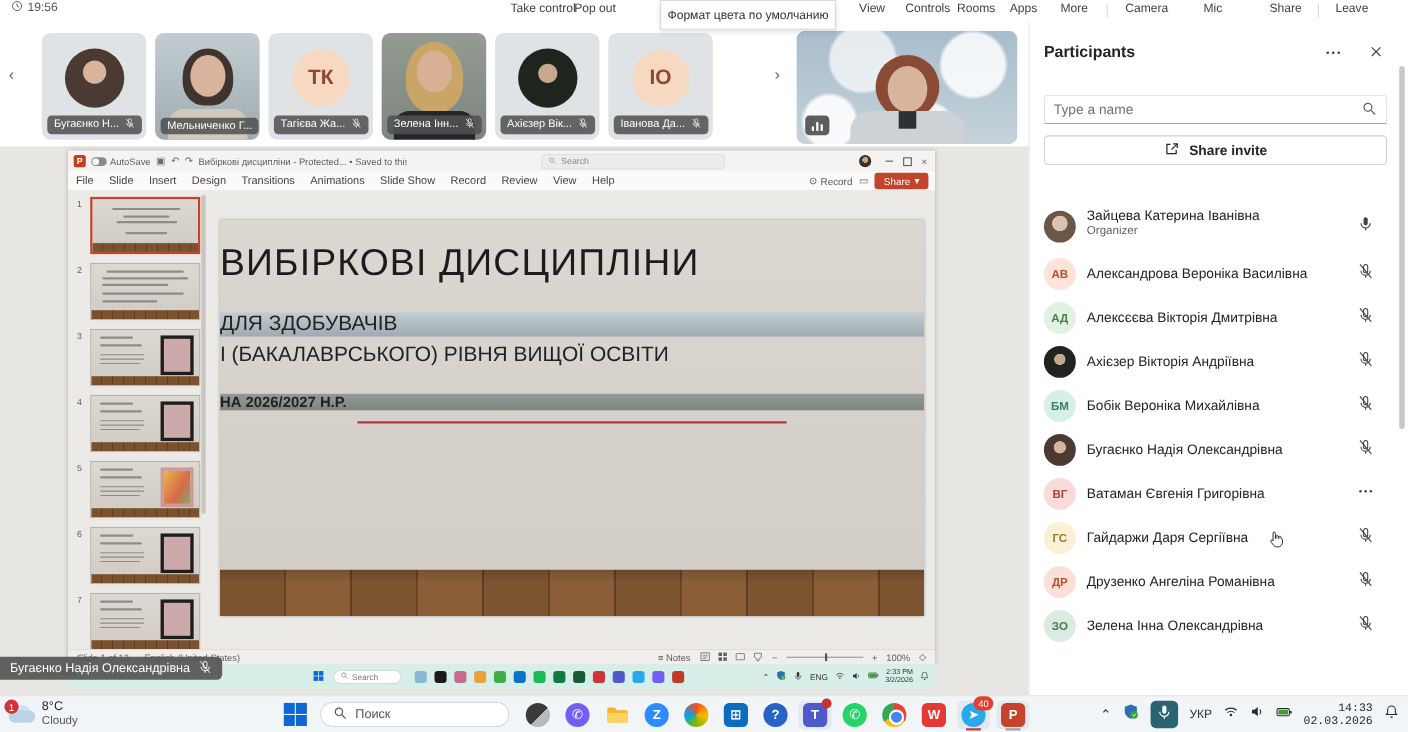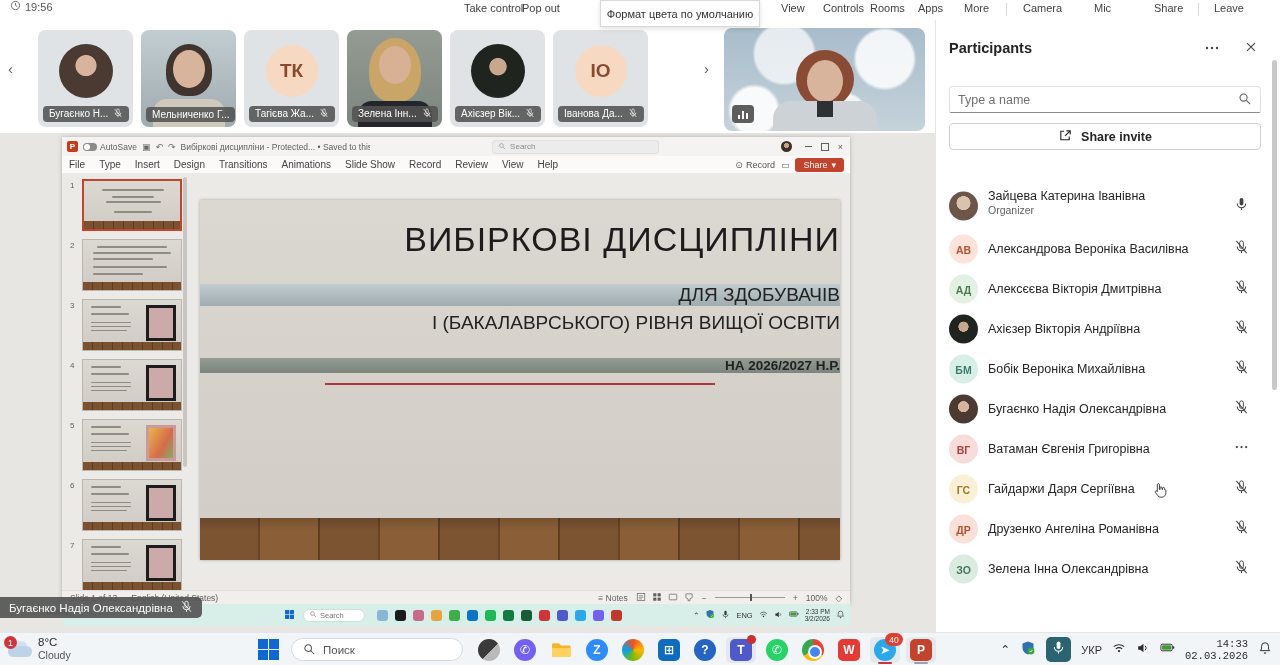--- a/index.html
+++ b/index.html
@@ -78,21 +78,21 @@
   .thumb-box{position:absolute;left:20px;top:0;width:100px;height:52px;background:linear-gradient(180deg,#dcd8d2,#d0cbc4);
              border:1px solid #b9b5af;box-sizing:border-box;overflow:hidden;}
   .thumb-box.sel{border:2px solid #c4432d;}
   .thumb-box .wood{position:absolute;left:0;bottom:0;width:100%;height:8px;
       background:repeating-linear-gradient(90deg,#7a5230 0 9px,#5e3d22 9px 10px);}
   .tl{position:absolute;background:#8f8b85;height:2px;border-radius:1px;}
   .thumb-img{position:absolute;right:5px;top:5px;width:30px;height:36px;background:#caa;border:3px solid #1d1d1d;box-sizing:border-box;}
   .thumb-scroll{position:absolute;left:121px;top:4px;width:4px;height:290px;background:#c9c6c2;border-radius:2px;}
   .canvas{position:absolute;left:128px;top:0;width:660px;height:100%;}
   .slide{position:absolute;left:10px;top:27px;width:640px;height:360px;background:linear-gradient(180deg,#dbd7d1,#d1ccc5);
-         box-shadow:0 0 3px rgba(0,0,0,.3);text-align:right;}
+         box-shadow:0 0 3px rgba(0,0,0,.3);text-align:left;}
   .slide .t1{position:absolute;left:0;width:100%;top:20px;font-size:34px;color:#1c1c1c;letter-spacing:1px;}
   .slide .t2{position:absolute;left:0;width:100%;top:84px;font-size:19px;color:#222;}
   .slide .t3{position:absolute;left:0;width:100%;top:112px;font-size:19px;color:#222;}
   .slide .t4{position:absolute;left:0;width:100%;top:158px;font-size:13.5px;font-weight:bold;color:#222;}
   .slide .redline{position:absolute;left:125px;top:183px;width:390px;height:2px;background:#b2343c;}
   .slide .t5{position:absolute;left:0;width:100%;top:196px;font-size:11px;font-weight:bold;color:#2a2a2a;}
   .slide .wood{position:absolute;left:0;bottom:0;width:100%;height:42px;
       background:linear-gradient(180deg,rgba(0,0,0,.15),rgba(0,0,0,0) 30%),
                  repeating-linear-gradient(90deg,#7c5432 0 58px,#684324 58px 60px,#8a5f38 60px 118px,#5e3d22 118px 120px);}
   .v-scroll{position:absolute;left:781px;top:2px;width:6px;height:386px;background:#e2dfdc;}
@@ -322,21 +322,21 @@
         <span class="ppt-avatar"></span>
         <span class="winbtns">
           <span style="display:inline-block;width:7px;height:1px;background:#5f5f5f;"></span>
           <span style="display:inline-block;width:6px;height:6px;border:1px solid #5f5f5f;"></span>
           <span>×</span>
         </span>
       </div>
       <div class="ppt-ribbon">
         <span id="ppt-tabs" style="display:flex;">
             <span class="tab">File</span>
-            <span class="tab">Type</span>
+            <span class="tab">Slide</span>
             <span class="tab">Insert</span>
             <span class="tab">Design</span>
             <span class="tab">Transitions</span>
             <span class="tab">Animations</span>
             <span class="tab">Slide Show</span>
             <span class="tab">Record</span>
             <span class="tab">Review</span>
             <span class="tab">View</span>
             <span class="tab">Help</span>
           </span>

